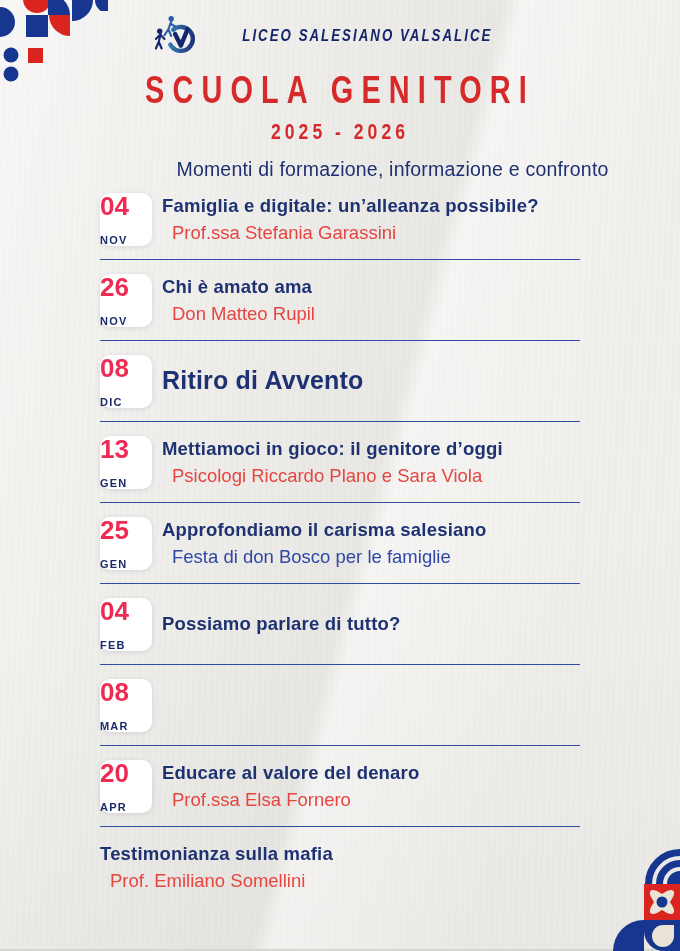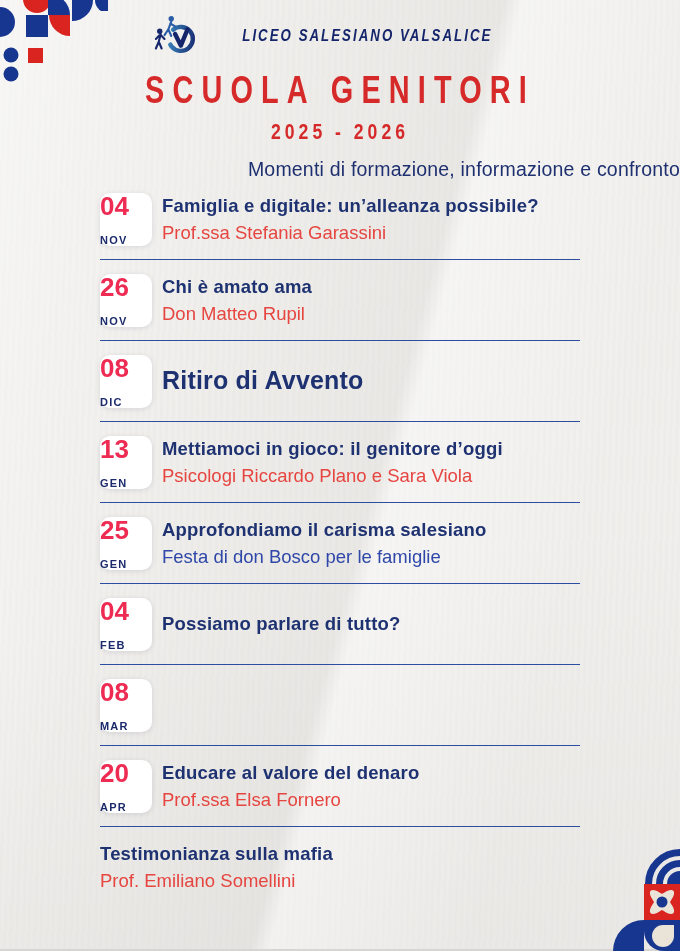--- a/index.html
+++ b/index.html
@@ -29,38 +29,38 @@
   }
   .page-title {
     margin-top:10px; color:#d62a2a; font-size:39px; font-weight:bold;
     letter-spacing:11px; white-space:nowrap; transform:scaleX(0.74);
   }
   .years {
     margin-top:7px; color:#d62a2a; font-size:22px; font-weight:bold;
     letter-spacing:5px; white-space:nowrap; transform:scaleX(0.8);
   }
   .tagline {
-    margin-top:13px; text-align:right; padding-left:105px;
+    margin-top:13px; text-align:center; padding-left:105px;
     color:#1e3070; font-size:19.5px; letter-spacing:0.2px;
   }
 
   
   .events { position:absolute; left:100px; top:188px; width:480px; }
   .event { display:flex; align-items:center; gap:10px; min-height:62px; }
   .date-badge {
     flex:0 0 52px; width:52px; height:53px; background:#ffffff; border-radius:10px;
     display:flex; flex-direction:column; align-items:flex-start; justify-content:center;
     box-shadow:0 1px 5px rgba(50,50,90,0.13);
   }
   .day { color:#ee2b52; font-size:26px; font-weight:bold; line-height:1; }
   .month { color:#1b2a6b; font-size:11px; font-weight:bold; letter-spacing:1.2px; line-height:1; margin-top:16px; }
   .event-text { flex:1; }
   .event-title { color:#1e3272; font-size:18.5px; font-weight:bold; line-height:1.25; letter-spacing:0.2px; }
   .event.solo .event-title { font-size:25px; }
-  .event-speaker { font-size:18.5px; line-height:1.25; margin-top:3px; }
+  .event-speaker { font-size:18.5px; line-height:1.25; margin-top:3px;margin-left:10px; }
   .speaker-red { color:#e64540; }
   .speaker-blue { color:#2e47a8; }
   .divider { height:1px; background:#2e4da1; margin:9px 0; }
 </style>
 </head>
 <body>
 
 <div class="page">
 
   <svg class="deco-tl" width="130" height="90" viewBox="0 0 130 90" aria-hidden="true">

